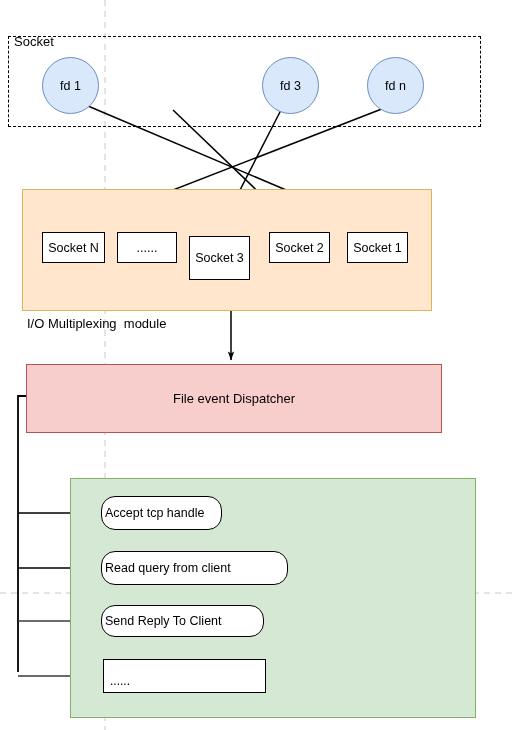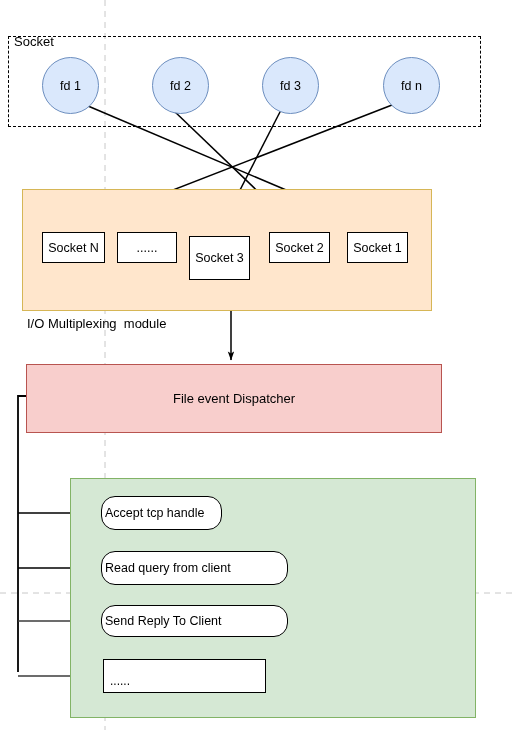--- a/index.html
+++ b/index.html
@@ -145,27 +145,24 @@
     <line x1="18" y1="676" x2="101" y2="676" stroke="#3b3b3b" stroke-width="1.6" marker-end="url(#arrowGray)"></line>
   </svg>
 
   <div class="plain-label" style="left:14px; top:12px;margin-top:23px;">Socket</div>
 
   <div class="dashed-group" style="left:8px; top:36px; width:473px; height:91px;"></div>
 
   <div class="fd-circle" style="left:42px; top:57px; width:57px; height:57px;">
     <span>fd 1</span>
   </div>
-  <div class="fd-circle" style="left:152px; top:57px; width:57px; height:57px;">
-    <span>fd 2</span>
-  </div>
   <div class="fd-circle" style="left:262px; top:57px; width:57px; height:57px;">
     <span>fd 3</span>
   </div>
-  <div class="fd-circle" style="left:383px; top:57px; width:57px; height:57px;">
+  <div class="fd-circle" style="left:367px; top:57px; width:57px; height:57px;">
     <span>fd n</span>
   </div>
 
   <div class="panel panel-orange" style="left:22px; top:189px; width:410px; height:122px;"></div>
 
   <div class="white-box socket-box" style="left:42px; top:232px; width:63px; height:31px;">
     <span>Socket N</span>
   </div>
   <div class="white-box socket-box" style="left:117px; top:232px; width:60px; height:31px;">
     <span>......</span>
@@ -187,20 +184,20 @@
   </div>
 
   <div class="panel panel-green" style="left:70px; top:478px; width:406px; height:240px;"></div>
 
   <div class="white-box leading" style="left:101px; top:496px; width:121px; height:34px;">
     <span>Accept tcp handle</span>
   </div>
   <div class="white-box leading" style="left:101px; top:551px; width:187px; height:34px;">
     <span>Read query from client</span>
   </div>
-  <div class="white-box leading" style="left:101px; top:605px; width:187px; height:32px;">
+  <div class="white-box leading" style="left:101px; top:605px; width:163px; height:32px;">
     <span>Send Reply To Client</span>
   </div>
   <div class="white-box dots-bl" style="left:103px; top:659px; width:163px; height:34px;">
     <span>......</span>
   </div>
 
 </div>
 
 </body></html>

